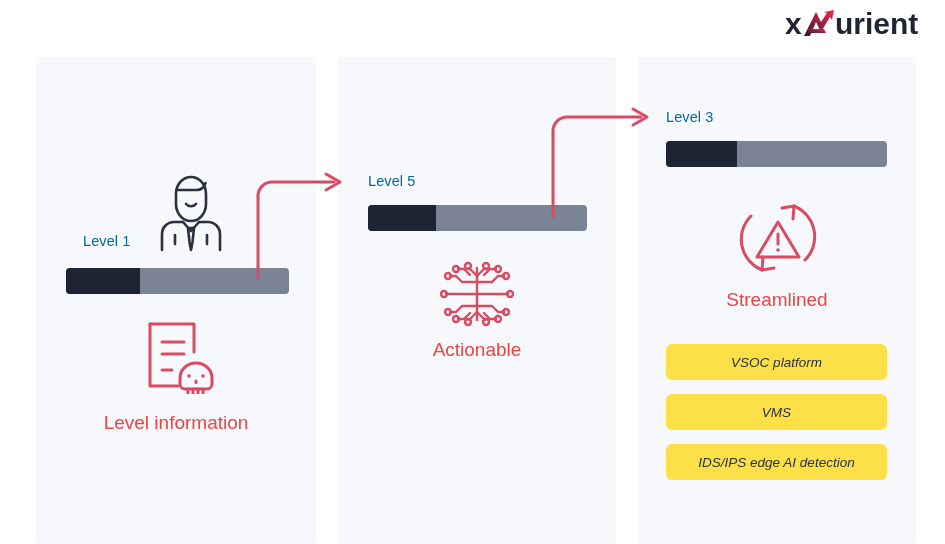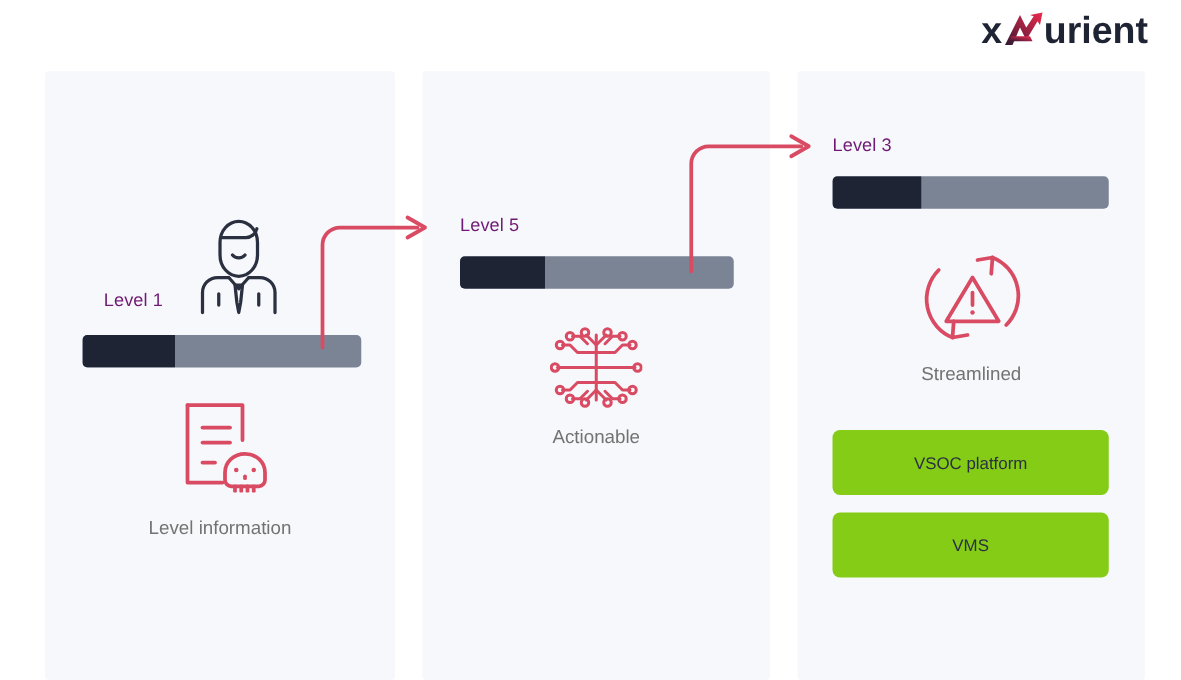--- a/index.html
+++ b/index.html
@@ -35,21 +35,21 @@
     border-radius: 3px;
   }
   #panel-1 { left: 36px;  width: 280px; }
   #panel-2 { left: 338px; width: 278px; }
   #panel-3 { left: 638px; width: 278px; }
 
   
   .level-label {
     position: absolute;
     font-size: 14.5px;
-    color: #701a75;
+    color: #0369a1;
     letter-spacing: 0.1px;
     white-space: nowrap;
   }
   #level-1-label { left: 83px;  top: 233px; }
   #level-2-label { left: 368px; top: 173px; }
   #level-3-label { left: 666px; top: 109px; }
 
   
   .bar {
     position: absolute;
@@ -79,45 +79,46 @@
   .icon-wrap { position: absolute; }
   #person-icon-wrap   { left: 158px; top: 172px; }
   #document-icon-wrap { left: 142px; top: 320px; }
   #network-icon-wrap  { left: 440px; top: 258px; }
   #cycle-icon-wrap    { left: 735px; top: 198px; }
 
   
   .caption {
     position: absolute;
     text-align: center;
-    font-size: 15px;
-    color: #737373;
+    font-size: 19px;
+    color: #ef4444;
     line-height: 21px;
   }
   #caption-1 { left: 36px;  top: 412px; width: 280px; }
   #caption-2 { left: 338px; top: 339px; width: 278px; }
   #caption-3 { left: 638px; top: 289px; width: 278px; }
 
   
   #pill-list {
     position: absolute;
     left: 666px;
     top: 344px;
     width: 221px;
   }
   .pill {
-    height: 52px;
+    height: 36px;
     margin-bottom: 14px;
-    background: #84cc16;
+    background: #fde047;
     border-radius: 6px;
     display: flex;
     align-items: center;
     justify-content: center;
     font-size: 13.5px;
     color: #2b3040;
+    font-style: italic;
   }
 </style>
 </head>
 <body>
 
 <div id="logo">
   <svg width="150" height="34" viewBox="0 0 150 34">
     <defs>
       <linearGradient id="agrad" x1="0" y1="1" x2="1" y2="0">
         <stop offset="0%" stop-color="#2a1a30"></stop>
@@ -281,13 +282,14 @@
   </svg>
 </div>
 
 <div class="caption" id="caption-3">
   <div>Streamlined</div>
 </div>
 
 <div id="pill-list">
   <div class="pill">VSOC platform</div>
   <div class="pill">VMS</div>
+  <div class="pill">IDS/IPS edge AI detection</div>
 </div>
 
 </body></html>

